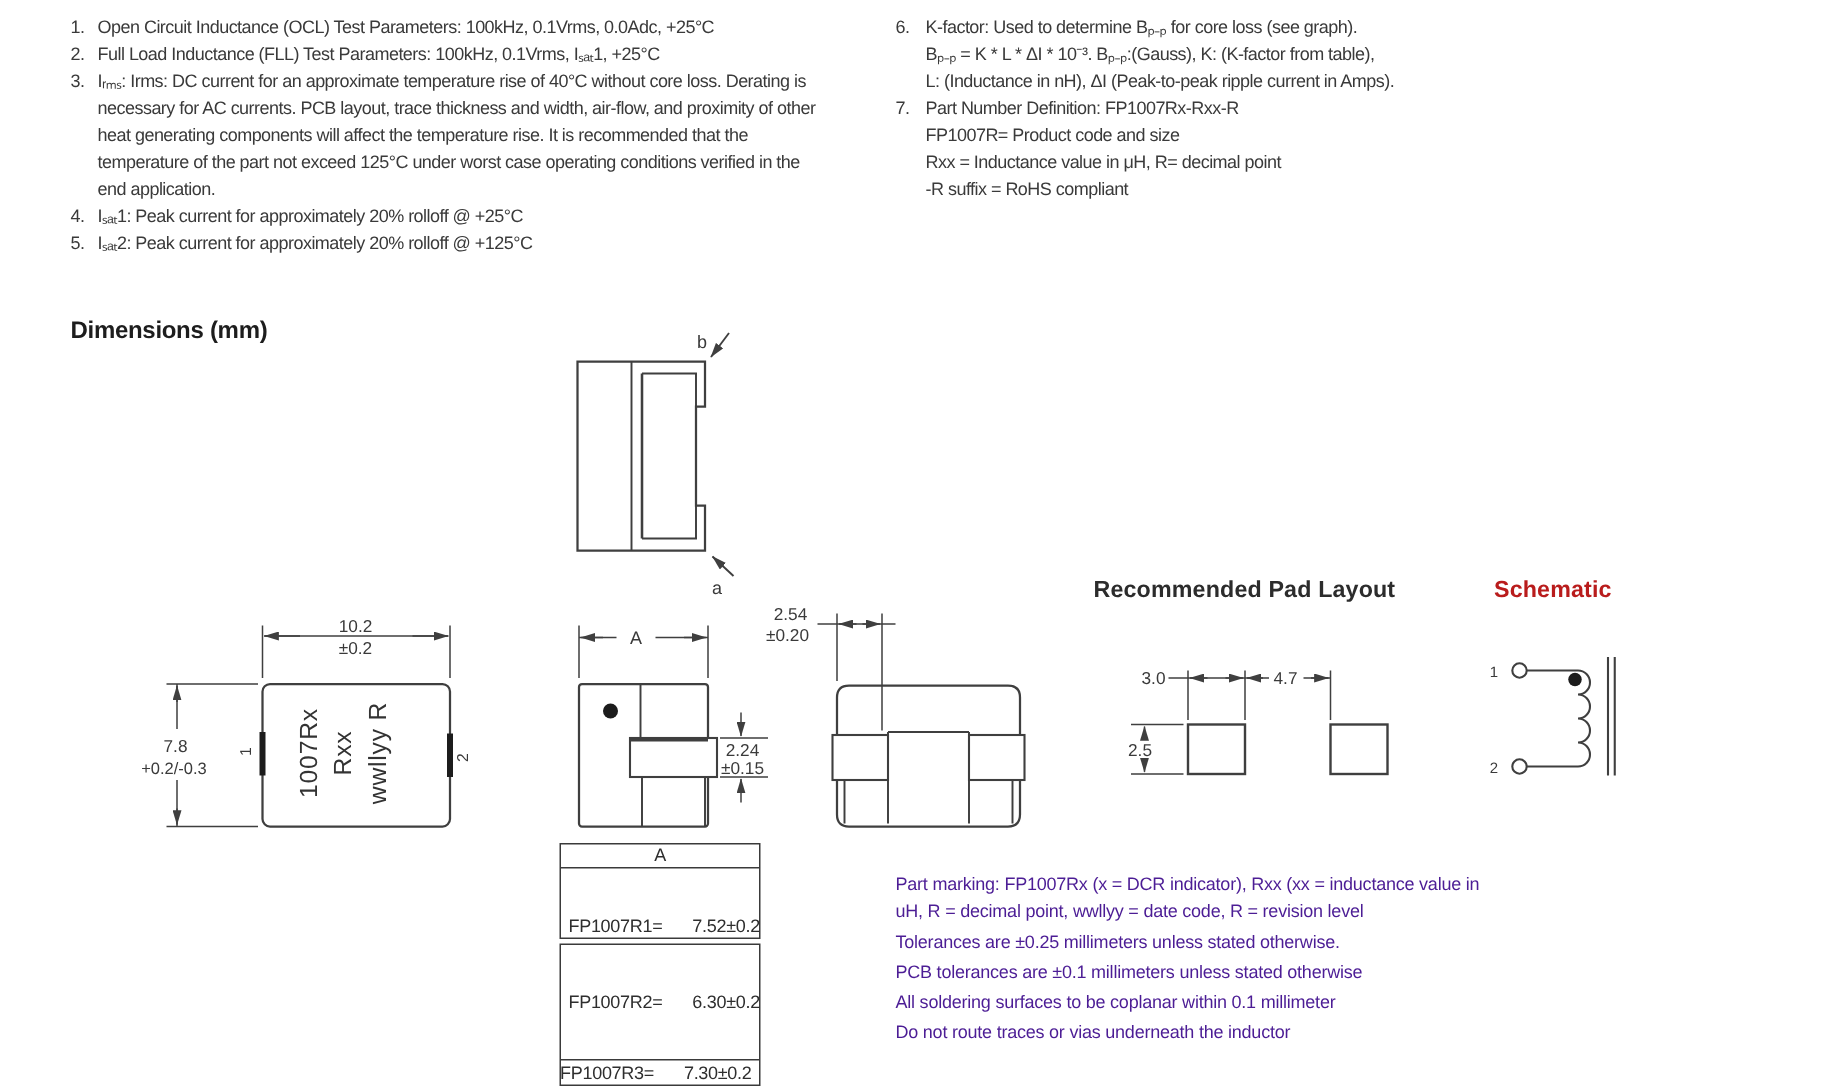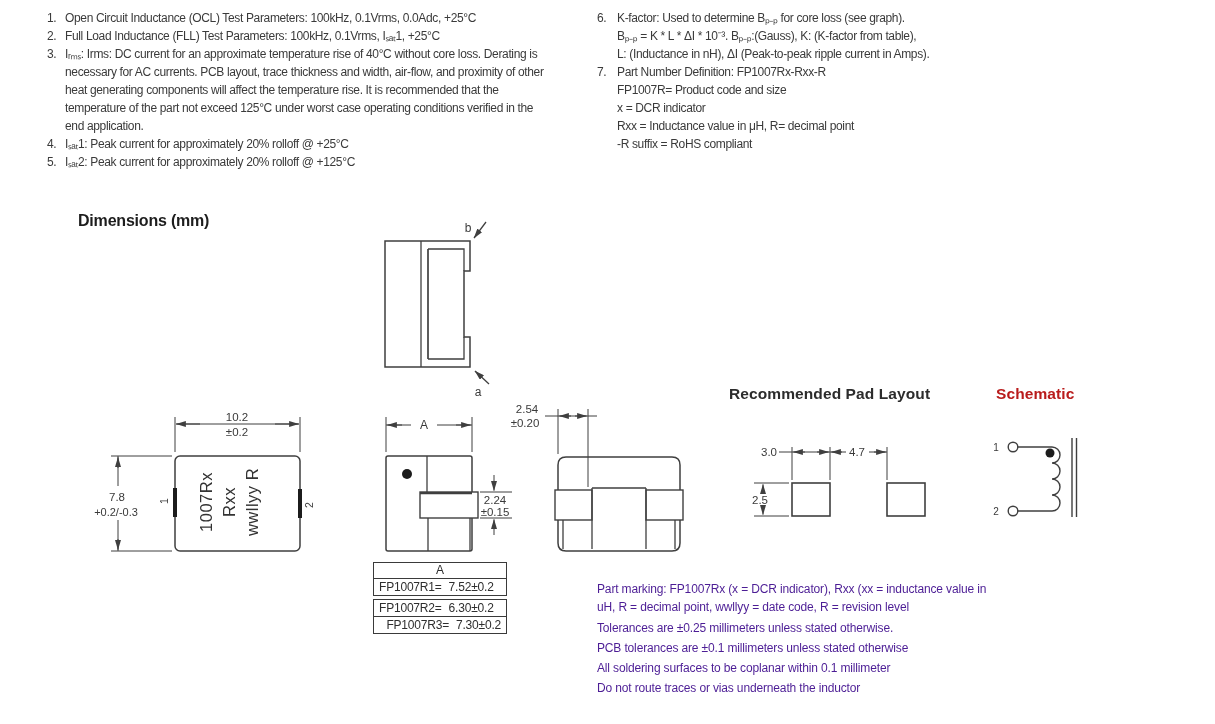--- a/index.html
+++ b/index.html
@@ -7,32 +7,32 @@
         font-family:"Liberation Sans",sans-serif;color:#3c3c3c;}
   
   .notes{position:absolute;top:9px;font-size:12px;letter-spacing:-0.35px;line-height:18px;color:#3a3a3a;}
   .notes-left{left:47px;}
   .notes-right{left:597px;}
   .note{display:flex;align-items:flex-start;}
   .note-num{width:18px;flex:0 0 18px;}
   .notes-right .note-num{width:20px;flex:0 0 20px;}
   .nline{white-space:nowrap;}
   
-  .h-dim{position:absolute;left:47px;top:212px;font-size:16px;font-weight:700;color:#1d1d1d;letter-spacing:-0.2px;margin-left:31px;}
+  .h-dim{position:absolute;left:47px;top:212px;font-size:16px;font-weight:700;color:#1d1d1d;letter-spacing:-0.2px;}
   .h-pad{position:absolute;left:729px;top:385px;font-size:15.5px;font-weight:600;color:#2c2c2c;letter-spacing:0.1px;}
   .h-sch{position:absolute;left:996px;top:385px;font-size:15.5px;font-weight:600;color:#b91c1c;letter-spacing:0.1px;}
   
   .draw{position:absolute;left:0;top:0;}
   .draw path,.draw line,.draw rect{vector-effect:none;}
   
   .dim-table{position:absolute;left:373px;top:562px;width:134px;font-size:12px;letter-spacing:-0.2px;color:#2e2e2e;}
   .tbox{border:1.6px solid #3a3a3a;background:#fff;}
   .tbox1{margin-bottom:3px;}
   .thead{height:15px;line-height:15px;text-align:center;border-bottom:1.4px solid #3a3a3a;}
-  .trow{height:16px;line-height:16px;display:flex;gap:7px;padding:0 5px;white-space:nowrap;}
+  .trow{height:16px;line-height:16px;display:flex;gap:20px;padding:0 5px;white-space:nowrap;margin-top:30px;}
   .trow + .trow{border-top:1.4px solid #3a3a3a;justify-content:flex-end;}
   
   .footer-notes{position:absolute;left:597px;top:580px;font-size:12px;color:#4c1d95;letter-spacing:-0.15px;}
   .fpara{line-height:18px;}
   .flist{margin-top:2px;line-height:20px;}
   .fline{white-space:nowrap;}
 </style>
 </head>
 <body>
 
@@ -194,21 +194,20 @@
         <div class="nline">K-factor: Used to determine Bₚ₋ₚ for core loss (see graph).</div>
         <div class="nline">Bₚ₋ₚ = K * L * ΔI * 10⁻³. Bₚ₋ₚ:(Gauss), K: (K-factor from table),</div>
         <div class="nline">L: (Inductance in nH), ΔI (Peak-to-peak ripple current in Amps).</div>
       </div>
     </div>
     <div class="note">
       <span class="note-num">7.</span>
       <div>
         <div class="nline">Part Number Definition: FP1007Rx-Rxx-R</div>
         <div class="nline">FP1007R= Product code and size</div>
-        <div class="nline">x = DCR indicator</div>
         <div class="nline">Rxx = Inductance value in μH, R= decimal point</div>
         <div class="nline">-R suffix = RoHS compliant</div>
       </div>
     </div>
   </div>
 
   <div class="h-dim">Dimensions (mm)</div>
   <div class="h-pad">Recommended Pad Layout</div>
   <div class="h-sch">Schematic</div>
 

